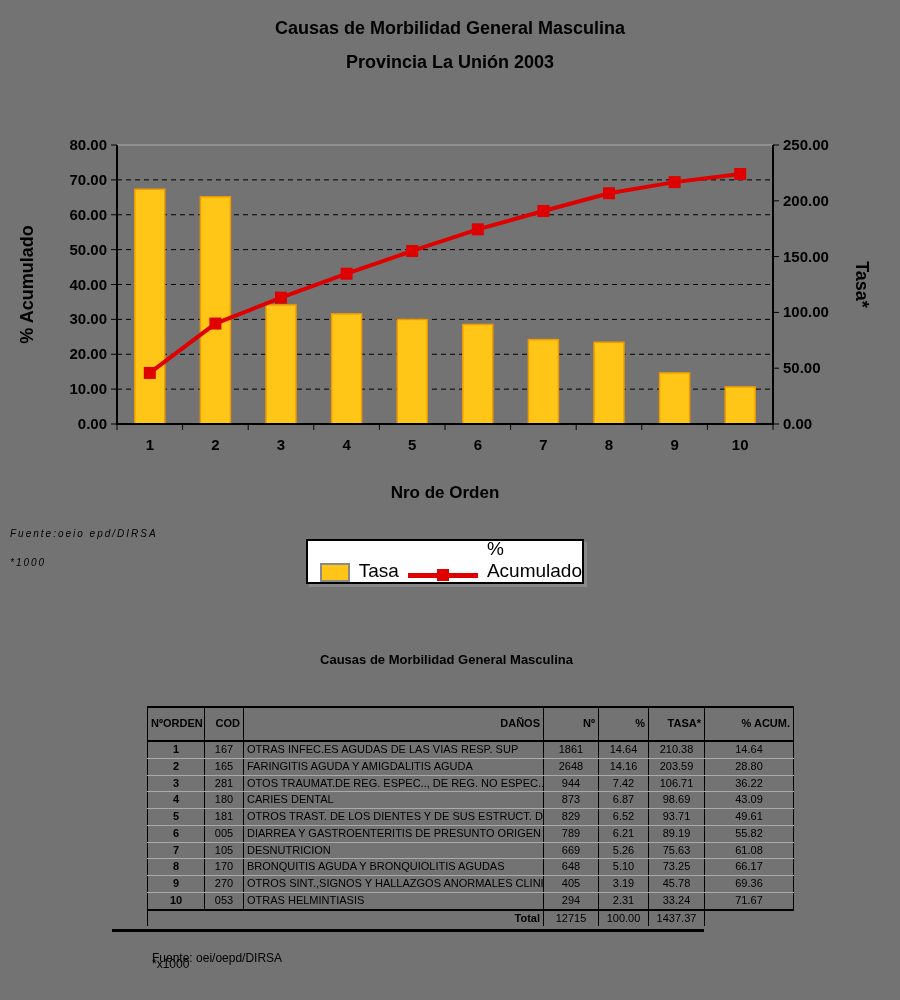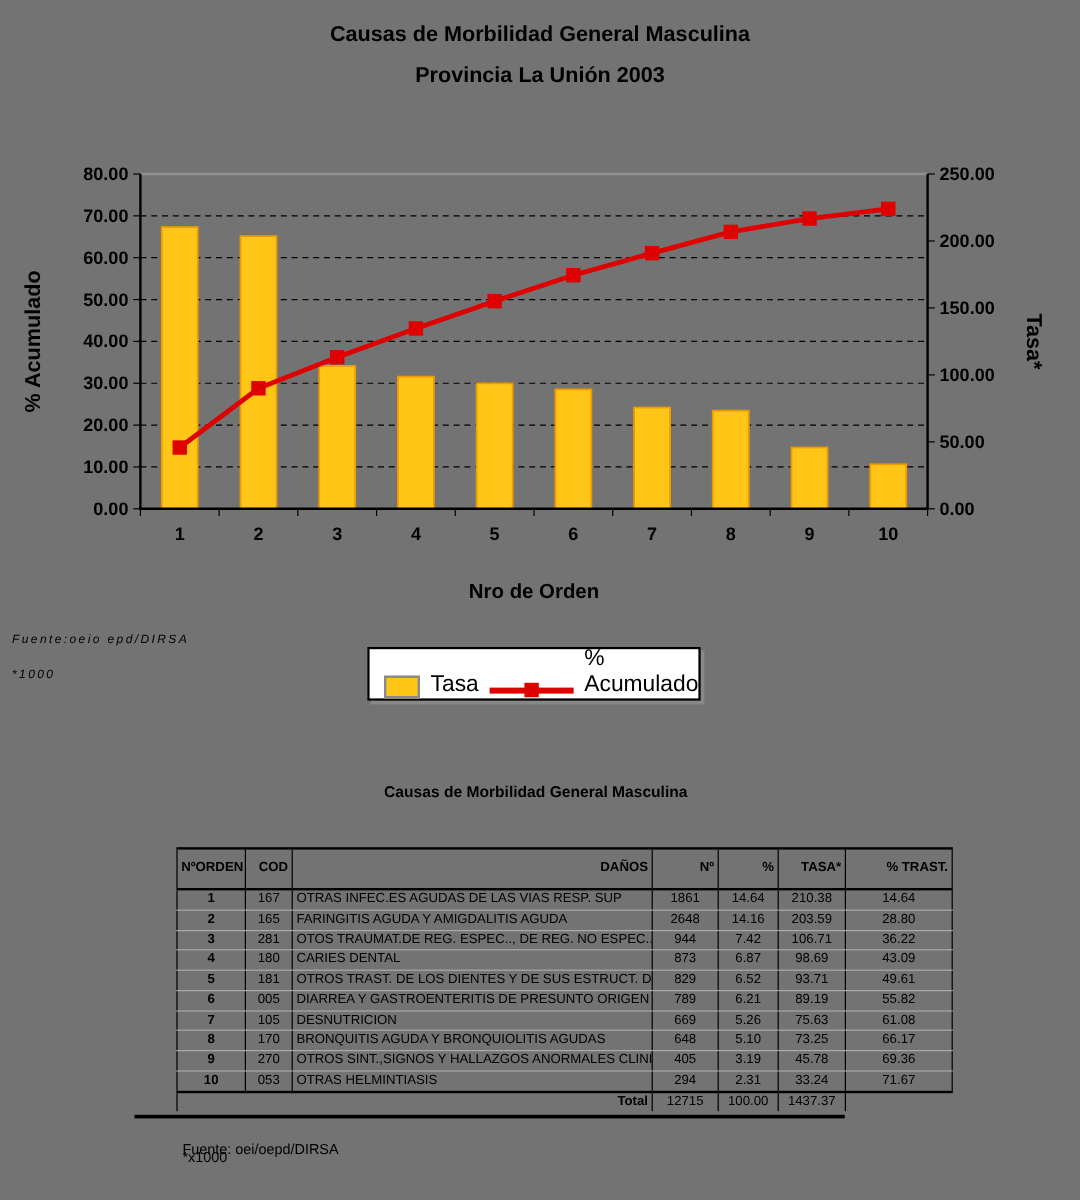--- a/index.html
+++ b/index.html
@@ -176,21 +176,21 @@
         <col style="width: 89px;">
       </colgroup>
       <thead>
         <tr>
           <th>NºORDEN</th>
           <th>COD</th>
           <th>DAÑOS</th>
           <th>Nº</th>
           <th>%</th>
           <th>TASA*</th>
-          <th>% TRAST.</th>
+          <th>% ACUM.</th>
         </tr>
       </thead>
       <tbody>
         <tr>
           <td class="orden">1</td>
           <td class="cod">167</td>
           <td class="danos">OTRAS INFEC.ES AGUDAS DE LAS VIAS RESP. SUP</td>
           <td class="n">1861</td>
           <td class="pct">14.64</td>
           <td class="tasa">210.38</td>

